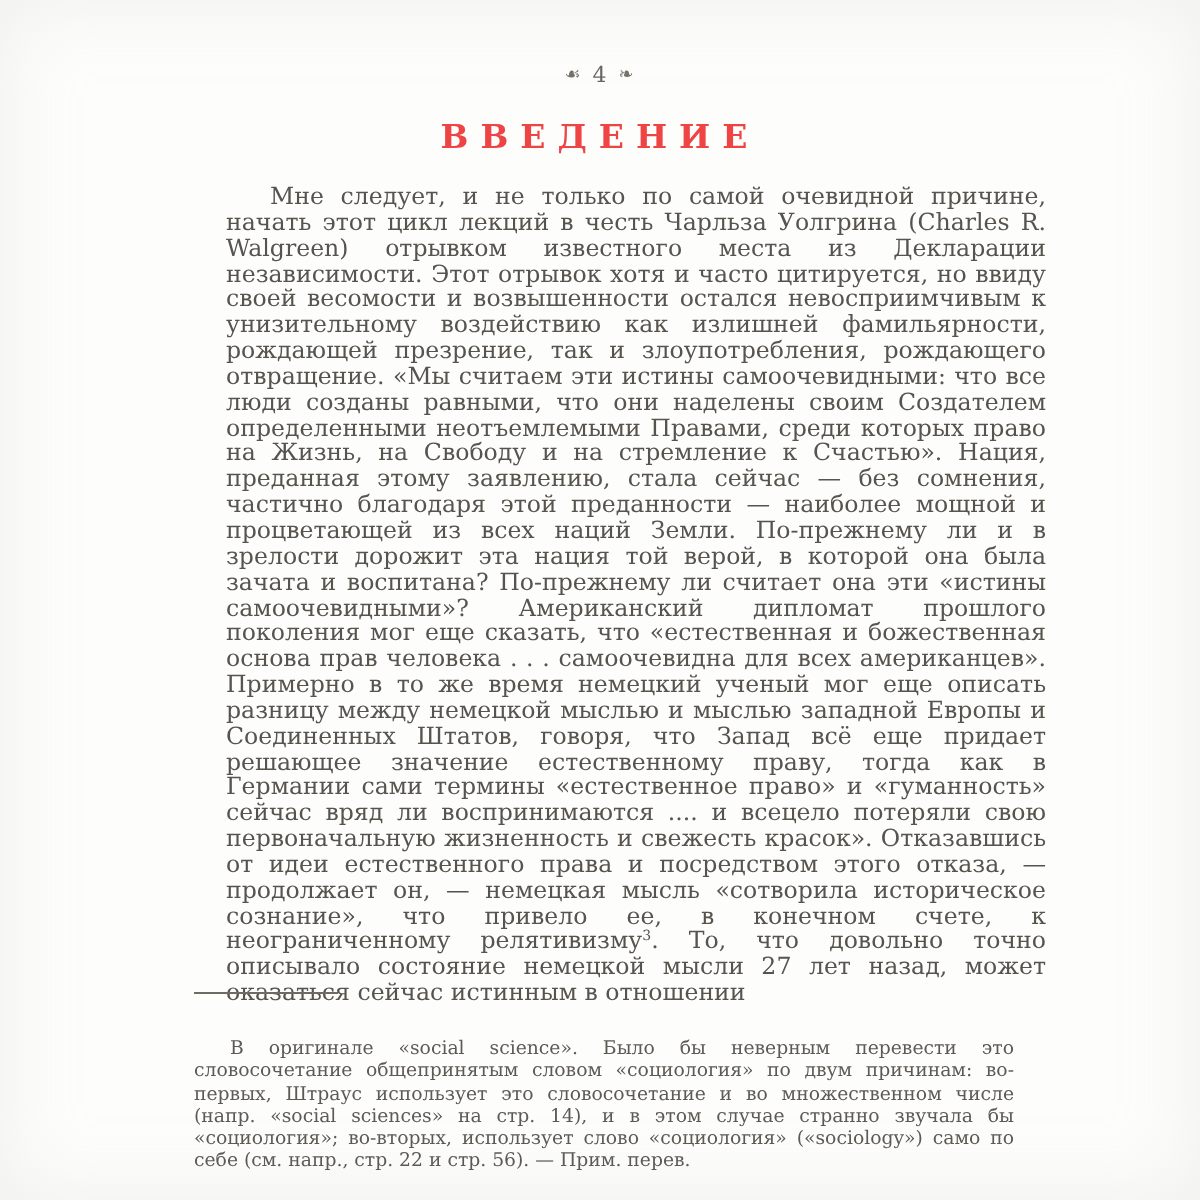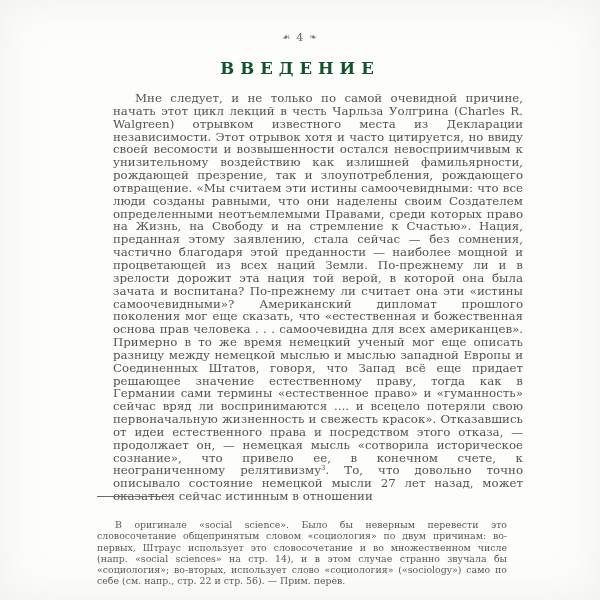--- a/index.html
+++ b/index.html
@@ -40,21 +40,21 @@
   }
   .chapter-title {
     position: absolute;
     top: 59px;
     left: 0;
     width: 100%;
     text-align: center;
     font-size: 16.5px;
     font-weight: bold;
     letter-spacing: 6px;
-    color: #14532d;
+    color: #ef4444;
   }
   .body-text {
     position: absolute;
     top: 92px;
     left: 113px;
     width: 410px;
     font-size: 11.8px;
     line-height: 12.85px;
     text-align: justify;
     text-indent: 22px;

